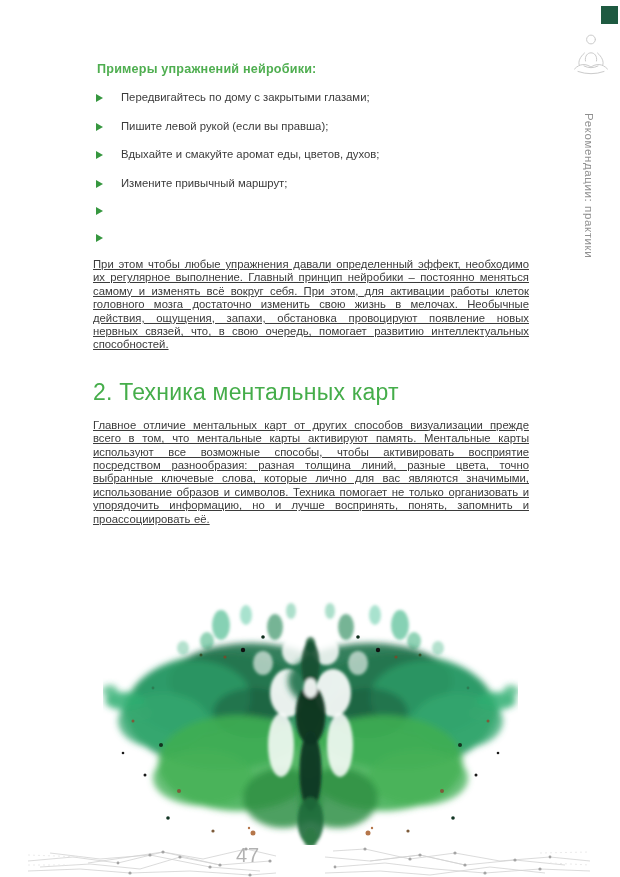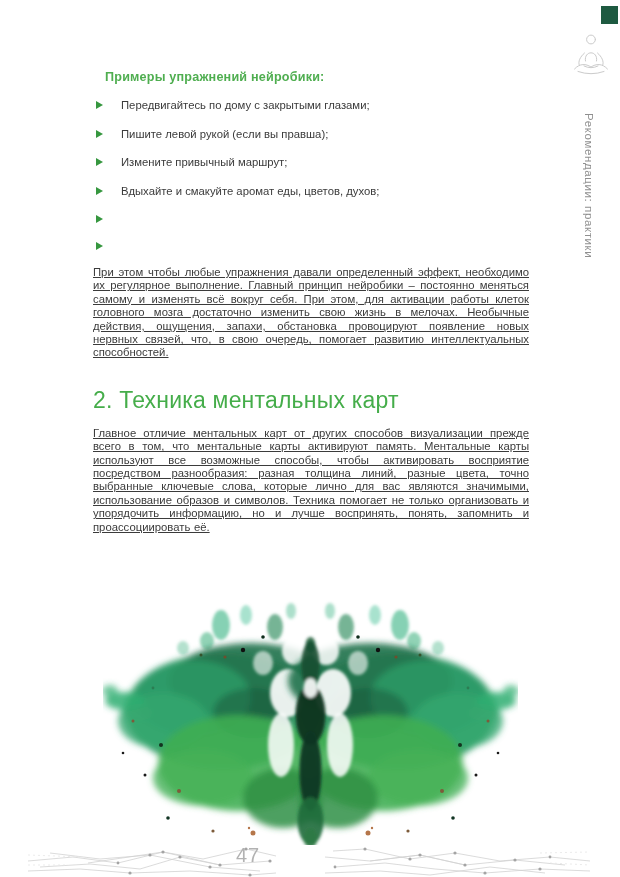--- a/index.html
+++ b/index.html
@@ -11,23 +11,23 @@
   .corner-tab{position:absolute;top:6px;right:2px;width:17px;height:18px;background:#1e5a41;}
 
   
   .meditation{position:absolute;top:32px;left:572px;width:38px;height:46px;}
   .chapter-label{position:absolute;top:113px;left:583px;height:170px;
       writing-mode:vertical-rl;text-orientation:sideways;
       font-size:11.5px;color:#8f8f8f;letter-spacing:.6px;white-space:nowrap;}
 
   
   .content{position:absolute;left:93px;top:58px;width:436px;color:#3b3b3b;}
-  .list-heading{margin:12px;font-size:12.6px;font-weight:700;color:#4fae50;letter-spacing:.2px;}
+  .list-heading{margin:4px;font-size:12.6px;font-weight:700;color:#4fae50;letter-spacing:.2px;}
   ul.exercises{list-style:none;margin:15px 0 0 0;padding:0;}
-  ul.exercises li{display:flex;align-items:flex-start;margin:0 0 16.5px 3px;
+  ul.exercises li{display:flex;align-items:center;margin:0 0 16.5px 3px;
       font-size:11.3px;color:#3b3b3b;}
   .tri{flex:0 0 auto;width:0;height:0;margin:2px 18px 0 0;
       border-left:7px solid #36973f;border-top:4.5px solid transparent;
       border-bottom:4.5px solid transparent;}
   p.body{margin:0;font-size:11.3px;line-height:13.4px;text-align:justify;
       color:#3b3b3b;word-spacing:.5px;text-decoration:underline;}
   p.p1{margin-top:12px;}
   .section-heading{margin:27px 0 0 0;font-size:23px;font-weight:400;color:#45ad4a;
       letter-spacing:.2px;}
   p.p2{margin-top:13px;}
@@ -66,25 +66,25 @@
         <li>
         <span class="tri"></span>
         <span>Передвигайтесь по дому с закрытыми глазами;</span>
       </li>
         <li>
         <span class="tri"></span>
         <span>Пишите левой рукой (если вы правша);</span>
       </li>
         <li>
         <span class="tri"></span>
+        <span>Вдыхайте и смакуйте аромат еды, цветов, духов;</span>
+      </li>
+        <li>
+        <span class="tri"></span>
         <span>Измените привычный маршрут;</span>
-      </li>
-        <li>
-        <span class="tri"></span>
-        <span>Вдыхайте и смакуйте аромат еды, цветов, духов;</span>
       </li>
         <li>
         <span class="tri"></span>
       </li>
         <li>
         <span class="tri"></span>
       </li>
       </ul>
 
     <p class="body p1">При этом чтобы любые упражнения давали определенный эффект, необходимо их регулярное выполнение. Главный принцип нейробики – постоянно меняться самому и изменять всё вокруг себя. При этом, для активации работы клеток головного мозга достаточно изменить свою жизнь в мелочах. Необычные действия, ощущения, запахи, обстановка провоцируют появление новых нервных связей, что, в свою очередь, помогает развитию интеллектуальных способностей.</p>

